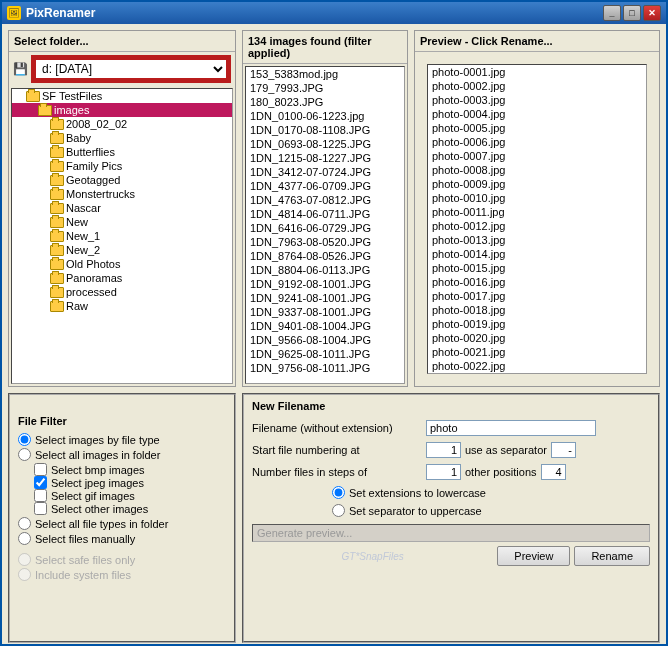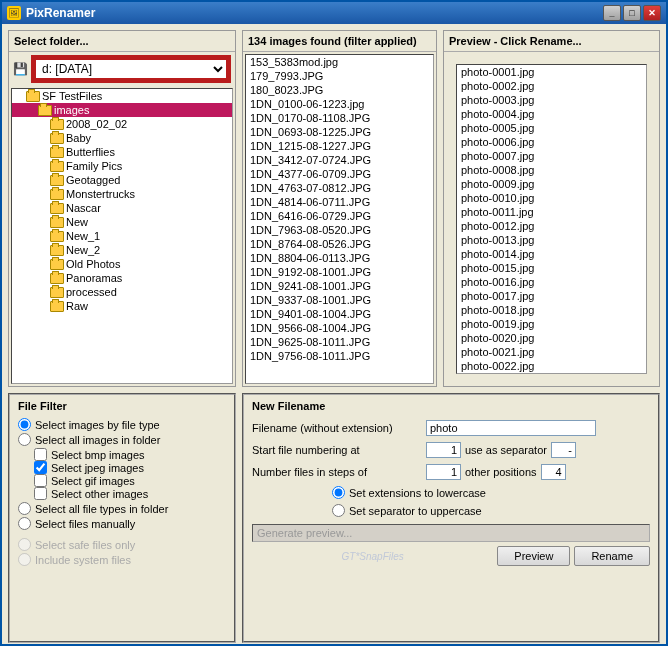--- a/index.html
+++ b/index.html
@@ -148,21 +148,21 @@
       left: 1px;
       width: 5px;
       height: 3px;
       background: #ffcc44;
       border: 1px solid #aa8800;
       border-bottom: none;
       border-radius: 1px 1px 0 0;
     }
     
     .file-panel {
-      width: 195px;
+      width: 166px;
       display: flex;
       flex-direction: column;
       border: 1px solid #999;
       background: #ece9d8;
     }
     .file-list-container {
       flex: 1;
       background: white;
       border: 1px inset #999;
       overflow-y: auto;
@@ -197,21 +197,21 @@
     }
     
     .bottom-section {
       display: flex;
       gap: 6px;
       height: 250px;
     }
     .filter-panel {
       width: 228px;
       border: 2px groove #aaa;
-      padding: 5px 8px;
+      padding: 20px 8px;
       background: #ece9d8;
     }
     .filter-title {
       font-weight: bold;
       margin-bottom: 6px;
     }
     .radio-group, .checkbox-group {
       display: flex;
       flex-direction: column;
       gap: 2px;

